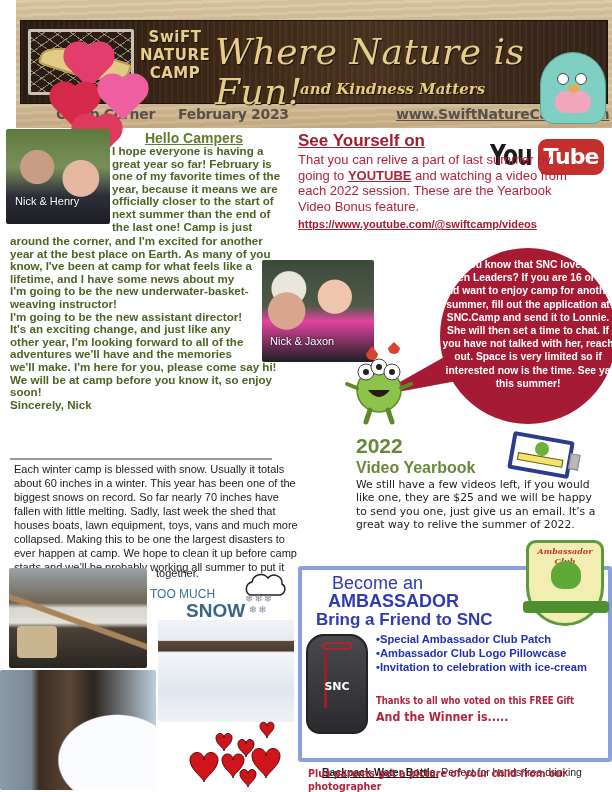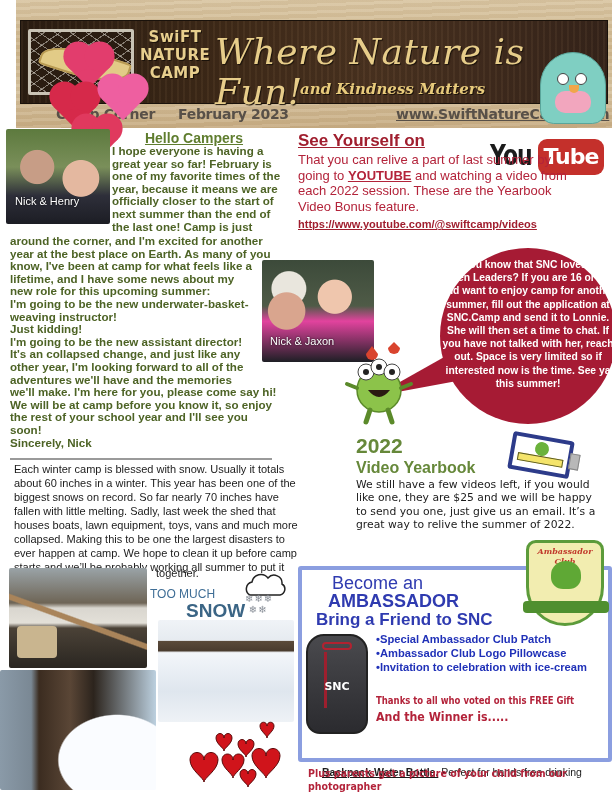--- a/index.html
+++ b/index.html
@@ -303,31 +303,28 @@
 <div class="abs photo photo-henry">
   <span class="photo-label" style="left:9px;top:66px;">Nick &amp; Henry</span>
 </div>
 <div class="abs hello-title">Hello Campers</div>
 <div class="abs green-text hello-p1">I hope everyone is having a great year so far!  February is one of my favorite times of the year, because it means we are officially closer to the start of next summer than the end of the last one!  Camp is just</div>
 <div class="abs green-text hello-p2">
   <span class="line">around the corner, and I'm excited for another</span>
   <span class="line">year at the best place on Earth.  As many of you</span>
   <span class="line">know, I've been at camp for what feels like a</span>
   <span class="line">lifetime, and I have some news about my</span>
-  <span class="line">new role for this upcoming summer:</span>
   <span class="line">I'm going to be the new underwater-basket-</span>
   <span class="line">weaving instructor!</span>
-  <span class="line">Just kidding!</span>
   <span class="line">I'm going to be the new assistant director!</span>
-  <span class="line">It's an collapsed change, and just like any</span>
+  <span class="line">It's an exciting change, and just like any</span>
   <span class="line">other year, I'm looking forward to all of the</span>
   <span class="line">adventures we'll have and the memories</span>
   <span class="line">we'll make.  I'm here for you, please come say hi!</span>
   <span class="line">We will be at camp before you know it, so enjoy</span>
-  <span class="line">the rest of your school year and I'll see you</span>
   <span class="line">soon!</span>
   <span class="line">Sincerely, Nick</span>
 </div>
 <div class="abs photo photo-jaxon">
   <span class="photo-label" style="left:8px;top:75px;">Nick &amp; Jaxon</span>
 </div>
 <div class="abs divider"></div>
 
 <div class="abs yt-title">See Yourself on</div>
 <div class="abs yt-logo">

